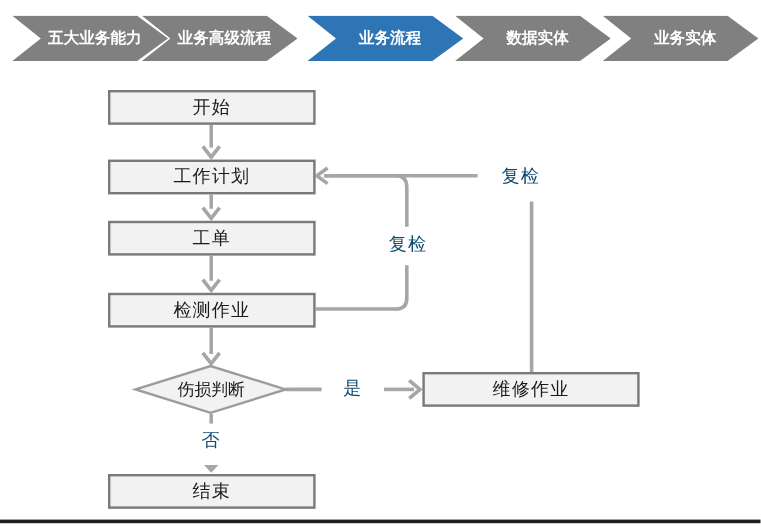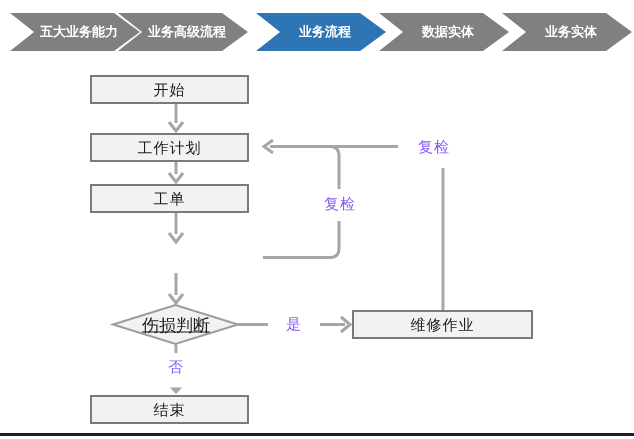--- a/index.html
+++ b/index.html
@@ -12,34 +12,34 @@
     position:absolute;top:13px;height:38px;width:130px;
     clip-path:polygon(0 0,104px 0,130px 50%,104px 100%,0 100%,24px 50%);
     background:#808080;color:#ffffff;font-size:13px;font-weight:bold;
     line-height:38px;text-align:center;padding:0;box-sizing:border-box;
     cursor:pointer;white-space:nowrap;
   }
   .chev .lbl{display:block;padding-left:22px;padding-right:14px;}
   .chev.active{background:#2E75B6;}
   
   .node{
-    position:absolute;box-sizing:border-box;width:159px;height:29px;
+    position:absolute;box-sizing:border-box;width:173px;height:29px;
     background:#F2F2F2;border:2px solid #7A7A7A;
     color:#1a1a1a;font-size:15px;text-align:center;line-height:25px;
     letter-spacing:1px;
   }
   .node.wide{width:181px;}
   
   .elabel{
     position:absolute;transform:translate(-50%,-50%);
-    color:#8b5cf6;font-size:15px;white-space:nowrap;letter-spacing:1px;
+    color:#0c4a6e;font-size:15px;white-space:nowrap;letter-spacing:1px;
   }
   .dlabel{
     position:absolute;transform:translate(-50%,-50%);
-    color:#1a1a1a;font-size:17px;white-space:nowrap;text-decoration:underline;
+    color:#1a1a1a;font-size:14px;white-space:nowrap;
   }
   svg.wires{position:absolute;left:0;top:0;}
   .bottom-rule{position:absolute;left:0;top:433px;width:634px;height:3px;background:#1F1F1F;}
 </style>
 </head>
 <body>
 
 <div class="stage">
 
   <div>
@@ -87,20 +87,21 @@
     </g>
 
     <polygon points="170,387.5 182,387.5 176,394" fill="#A6A6A6"></polygon>
 
     <polygon points="113,324.5 175.5,305 238,324.5 175.5,344" fill="#F2F2F2" stroke="#9C9C9C" stroke-width="2"></polygon>
   </svg>
 
   <div class="node" style="left:90px;top:75px">开始</div>
   <div class="node" style="left:90px;top:184px">工单</div>
   <div class="node" style="left:90px;top:133px">工作计划</div>
+  <div class="node" style="left:90px;top:244px">检测作业</div>
   <div class="dlabel" style="left:176px;top:325px">伤损判断</div>
   <div class="node" style="left:90px;top:395px">结束</div>
   <div class="node wide" style="left:352px;top:310px">维修作业</div>
 
   <div class="elabel" style="left:294px;top:324px">是</div>
   <div class="elabel" style="left:176px;top:367px">否</div>
   <div class="elabel" style="left:340px;top:204px">复检</div>
   <div class="elabel" style="left:434px;top:147px">复检</div>
 
   <div class="bottom-rule"></div>

